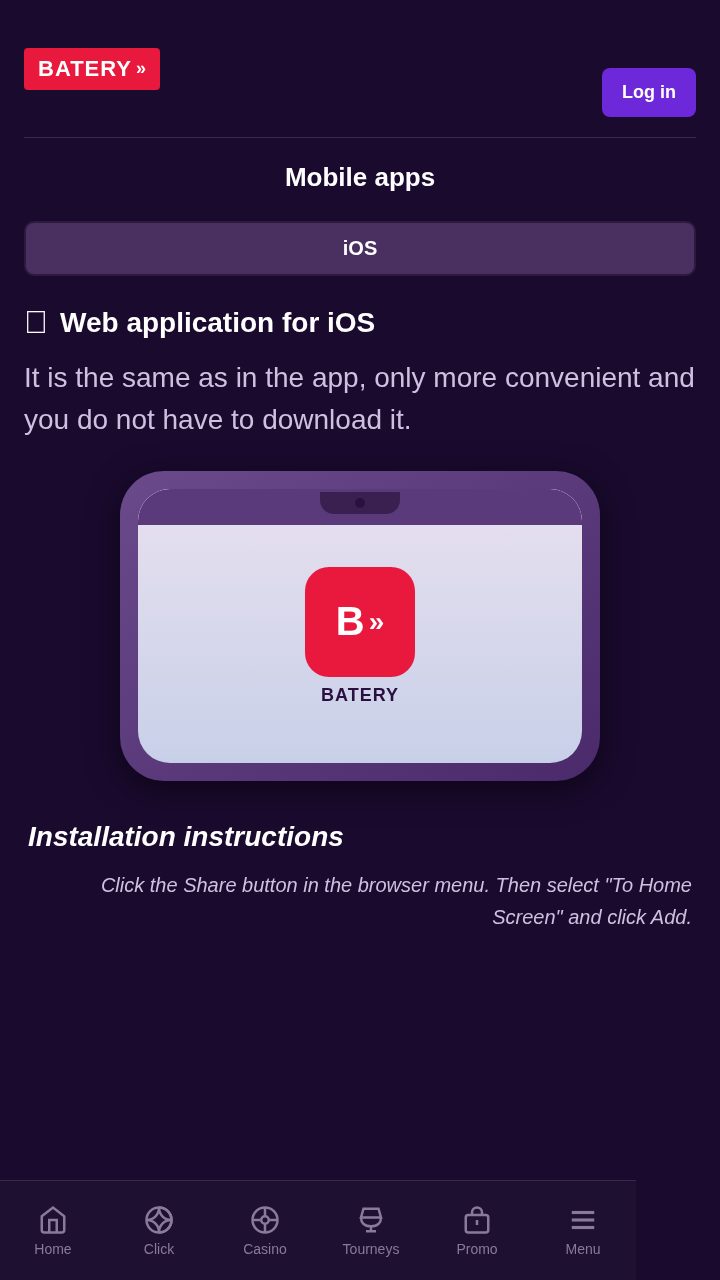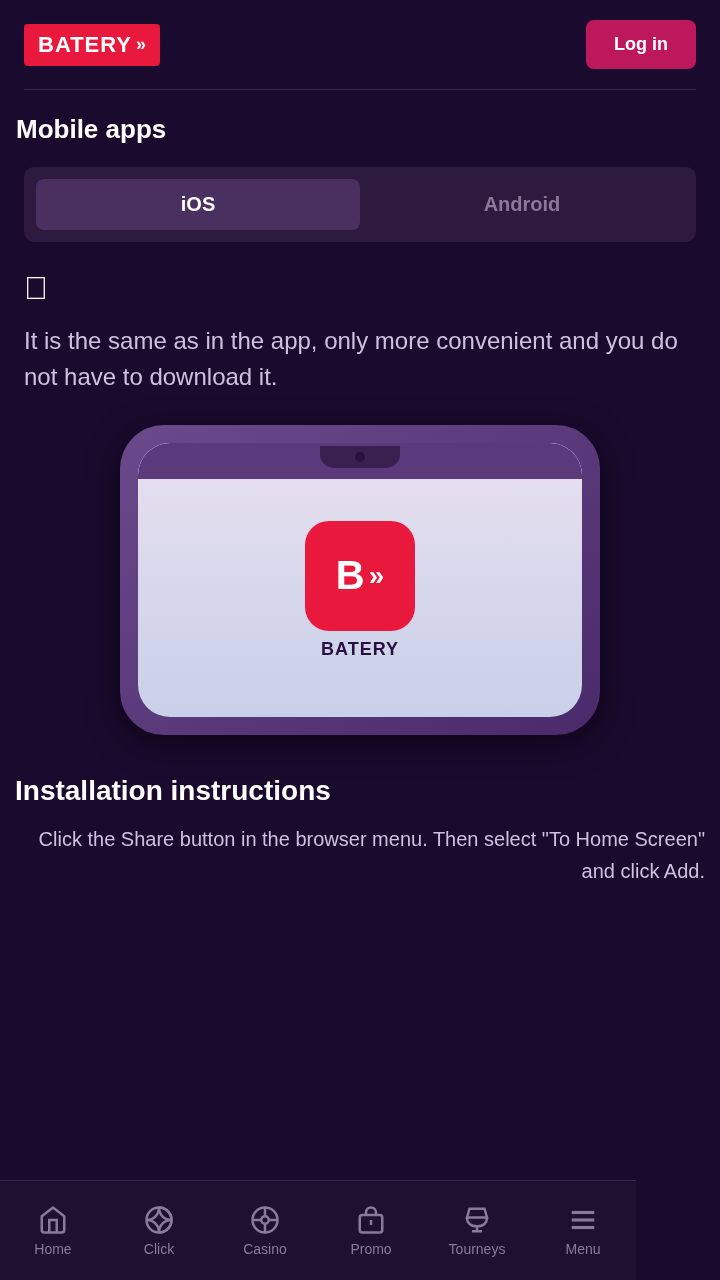--- a/index.html
+++ b/index.html
@@ -38,52 +38,54 @@
       font-weight: 900;
       color: white;
       letter-spacing: 1px;
     }
     .logo-arrow {
       font-size: 18px;
       color: white;
       font-weight: 900;
     }
     .login-btn {
-      background-color: #be185d;
+      background-color: #6d28d9;
       color: white;
       border: none;
       border-radius: 8px;
-      padding: 14px 28px;
+      padding: 14px 20px;
       font-size: 18px;
       font-weight: 600;
       cursor: pointer;
+      margin-top: 48px;
     }
 
     
     .divider {
       height: 1px;
       background-color: #3a2a4a;
       margin: 0 24px;
     }
 
     
     .page-title {
+      text-align: center;
       font-size: 26px;
       font-weight: 700;
       padding: 24px 16px 20px;
       color: white;
     }
 
     
     .tab-container {
-      margin: 2px 24px 28px;
+      margin: 8px 24px 28px;
       background-color: #2d1a3e;
       border-radius: 10px;
       display: flex;
-      padding: 12px;
+      padding: 2px;
     }
     .tab {
       flex: 1;
       text-align: center;
       padding: 14px;
       font-size: 20px;
       font-weight: 600;
       border-radius: 8px;
       cursor: pointer;
     }
@@ -105,21 +107,21 @@
       align-items: center;
       gap: 12px;
       font-size: 28px;
       font-weight: 800;
       margin-bottom: 16px;
     }
     .apple-icon {
       font-size: 32px;
     }
     .description {
-      font-size: 24px;
+      font-size: 28px;
       line-height: 1.5;
       color: #d0c0e0;
       margin-bottom: 30px;
     }
 
     
     .phone-wrapper {
       display: flex;
       justify-content: center;
       margin: 10px 0 40px;
@@ -209,22 +211,23 @@
     }
     .app-name {
       font-size: 18px;
       font-weight: 700;
       color: #2a1040;
       letter-spacing: 1px;
     }
 
     
     .install-section {
-      padding: 0 15px;
+      padding: 0 28px;
       margin-bottom: 30px;
+      font-style: italic;
     }
     .install-title {
       font-size: 28px;
       font-weight: 800;
       color: white;
       margin-bottom: 16px;
     }
     .install-text {
       font-size: 20px;
       line-height: 1.6;
@@ -278,28 +281,26 @@
 </div>
 
 <div class="divider"></div>
 
 <div class="page-title">Mobile apps</div>
 
 <div class="tab-container">
   <div class="tab active">
     <span>iOS</span>
   </div>
-  <div class="tab inactive">
-    <span>Android</span>
-  </div>
 </div>
 
 <div class="content">
   <div class="section-title">
     <span class="apple-icon"></span>
+    <span>Web application for iOS</span>
   </div>
   <p class="description">It is the same as in the app, only more convenient and you do not have to download it.</p>
 </div>
 
 <div class="phone-wrapper">
   <div class="phone-frame">
     <div class="phone-screen">
       <div class="phone-notch-area">
         <div class="phone-notch">
           <div class="phone-camera"></div>
@@ -348,38 +349,38 @@
       <line x1="12" y1="2" x2="12" y2="9"></line>
       <line x1="12" y1="15" x2="12" y2="22"></line>
       <line x1="2" y1="12" x2="9" y2="12"></line>
       <line x1="15" y1="12" x2="22" y2="12"></line>
     </svg>
     <span class="nav-label">Casino</span>
   </div>
 
   <div class="nav-item">
     <svg class="nav-svg" viewBox="0 0 24 24" fill="none" stroke="#8a7a9a" stroke-width="2">
-      <rect x="3" y="8" width="18" height="14" rx="2"></rect>
-      <path d="M8 8V6a4 4 0 018 0v2"></path>
-      <line x1="12" y1="12" x2="12" y2="16"></line>
-    </svg>
-    <span class="nav-label">Promo</span>
-  </div>
-
-  <div class="nav-item">
-    <svg class="nav-svg" viewBox="0 0 24 24" fill="none" stroke="#8a7a9a" stroke-width="2">
       <path d="M6 3h12l2 7H4l2-7z"></path>
       <path d="M4 10c0 4 2.5 7 8 7s8-3 8-7"></path>
       <line x1="12" y1="17" x2="12" y2="21"></line>
       <line x1="8" y1="21" x2="16" y2="21"></line>
     </svg>
     <span class="nav-label">Tourneys</span>
   </div>
 
   <div class="nav-item">
+    <svg class="nav-svg" viewBox="0 0 24 24" fill="none" stroke="#8a7a9a" stroke-width="2">
+      <rect x="3" y="8" width="18" height="14" rx="2"></rect>
+      <path d="M8 8V6a4 4 0 018 0v2"></path>
+      <line x1="12" y1="12" x2="12" y2="16"></line>
+    </svg>
+    <span class="nav-label">Promo</span>
+  </div>
+
+  <div class="nav-item">
     <svg class="nav-svg" viewBox="0 0 24 24" fill="none" stroke="#8a7a9a" stroke-width="2.5">
       <line x1="3" y1="6" x2="21" y2="6"></line>
       <line x1="3" y1="12" x2="21" y2="12"></line>
       <line x1="3" y1="18" x2="21" y2="18"></line>
     </svg>
     <span class="nav-label">Menu</span>
   </div>
 
 </nav>
 

